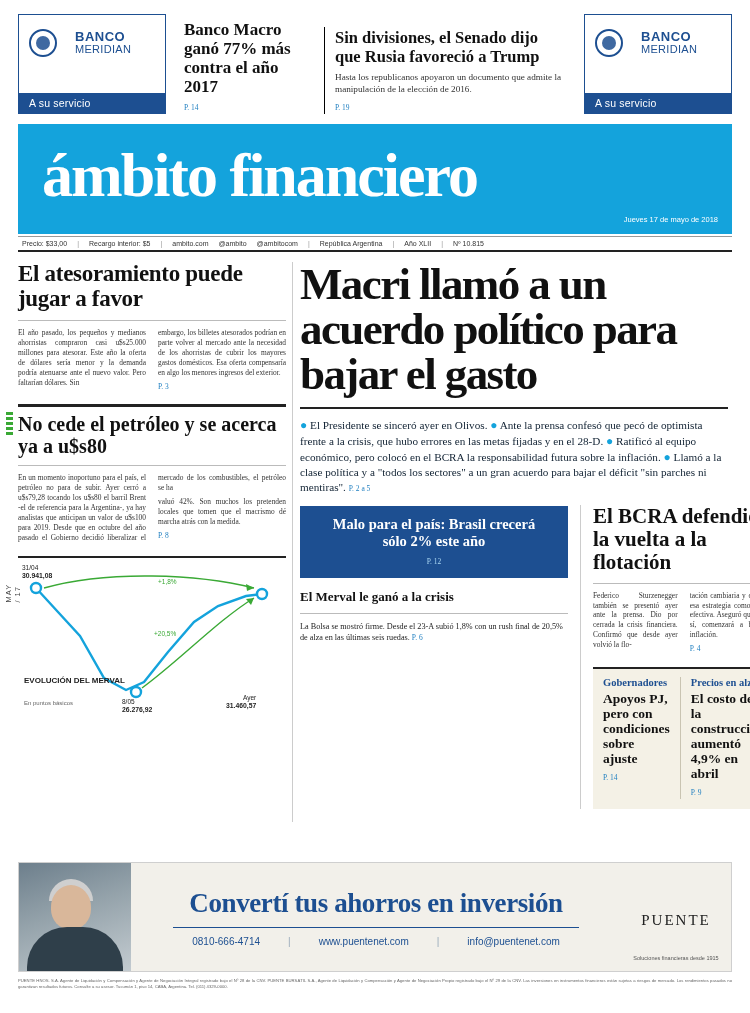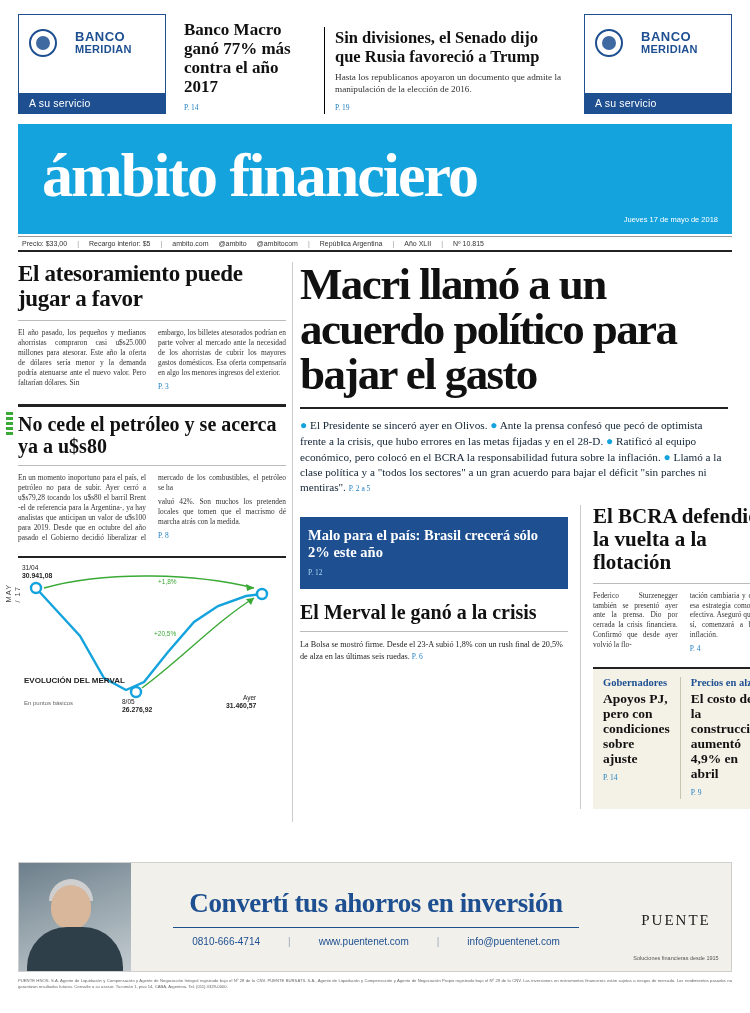--- a/index.html
+++ b/index.html
@@ -38,21 +38,21 @@
     width: 14px; height: 14px; border-radius: 50%;
     background: #1d4f91; opacity: .85;
   }
   .ad-name { line-height: 1.05; }
   .ad-name .l1 {
     font-family: "Liberation Sans", sans-serif;
     font-size: 13px; font-weight: bold; color: #1d4f91; letter-spacing: .5px;
   }
   .ad-name .l2 {
     font-family: "Liberation Sans", sans-serif;
-    font-size: 11px; font-weight: bold; color: #1d4f91; letter-spacing: .3px;
+    font-size: 11px; font-weight: normal; color: #1d4f91; letter-spacing: .3px;
   }
   .ad-foot {
     background: #1d4f91; color: #fff;
     font-family: "Liberation Sans", sans-serif;
     font-size: 10.5px; padding: 4px 0 4px 10px; letter-spacing: .2px;
   }
 
   .teasers {
     flex: 1; display: flex; padding: 0 8px; align-items: flex-end;
   }
@@ -172,33 +172,33 @@
   }
   .lede {
     margin-top: 1px; font-size: 11.2px; line-height: 1.34; color: #123; text-align: left;
   }
   .lede .bull {
     color: #14a3dc; font-size: 12px;
   }
 
   
   .bluebox {
-    margin-top: 12px; background: #1d4f91; color: #fff;
-    padding: 10px 8px; width: 268px;
+    margin-top: 1px; background: #1d4f91; color: #fff;
+    padding: 10px 28px; width: 268px; text-align: center;
   }
   .bluebox h3 {
     margin: 0; font-size: 14.5px; line-height: 1.18; font-weight: bold;
   }
 
   .two-under { display: flex; gap: 12px; margin-top: 10px; }
   .u-left { width: 268px; }
   .u-right { flex: 1; border-left: 1px solid #ccc; padding-left: 12px; }
 
   h2.head-merval {
-    margin: 0; font-size: 20px; line-height: 1.1; font-weight: bold; color: #111;
+    margin: 0; font-size: 13px; line-height: 1.1; font-weight: bold; color: #111;
   }
   h2.head-bcra {
     margin: 0; font-size: 21px; line-height: 1.1; font-weight: bold; color: #111;
   }
   .body-xs { font-size: 8.2px; line-height: 1.38; color: #222; }
 
   
   .beige {
     background: #f4f1e6; border-top: 2px solid #222; margin-top: 10px;
     display: flex; padding: 8px 10px 10px;

